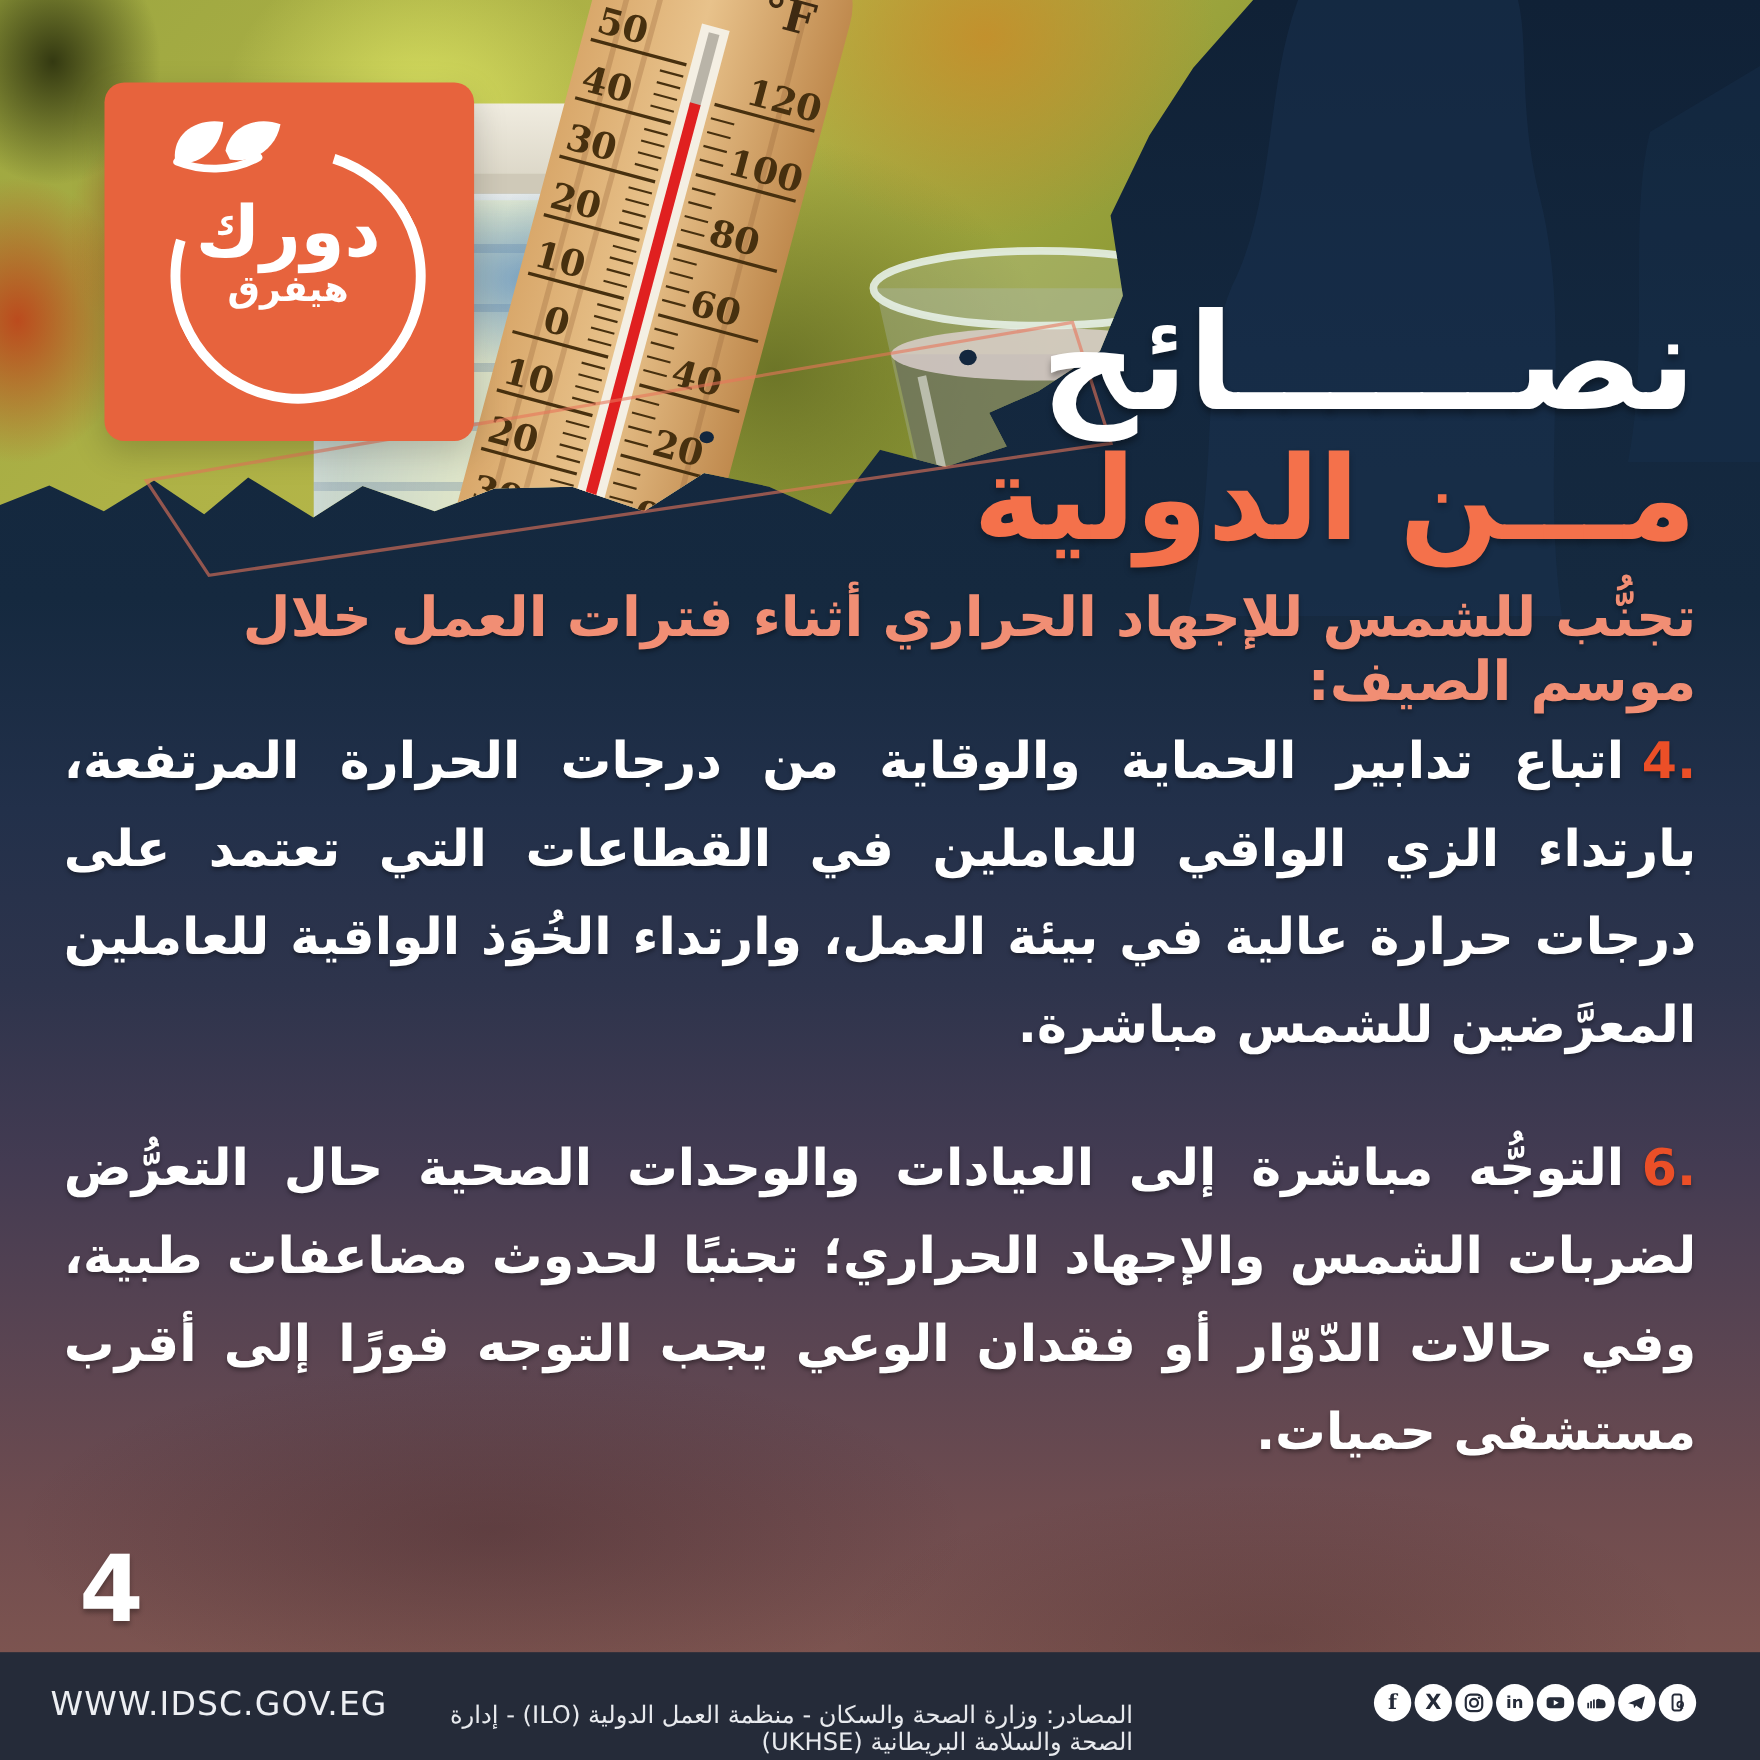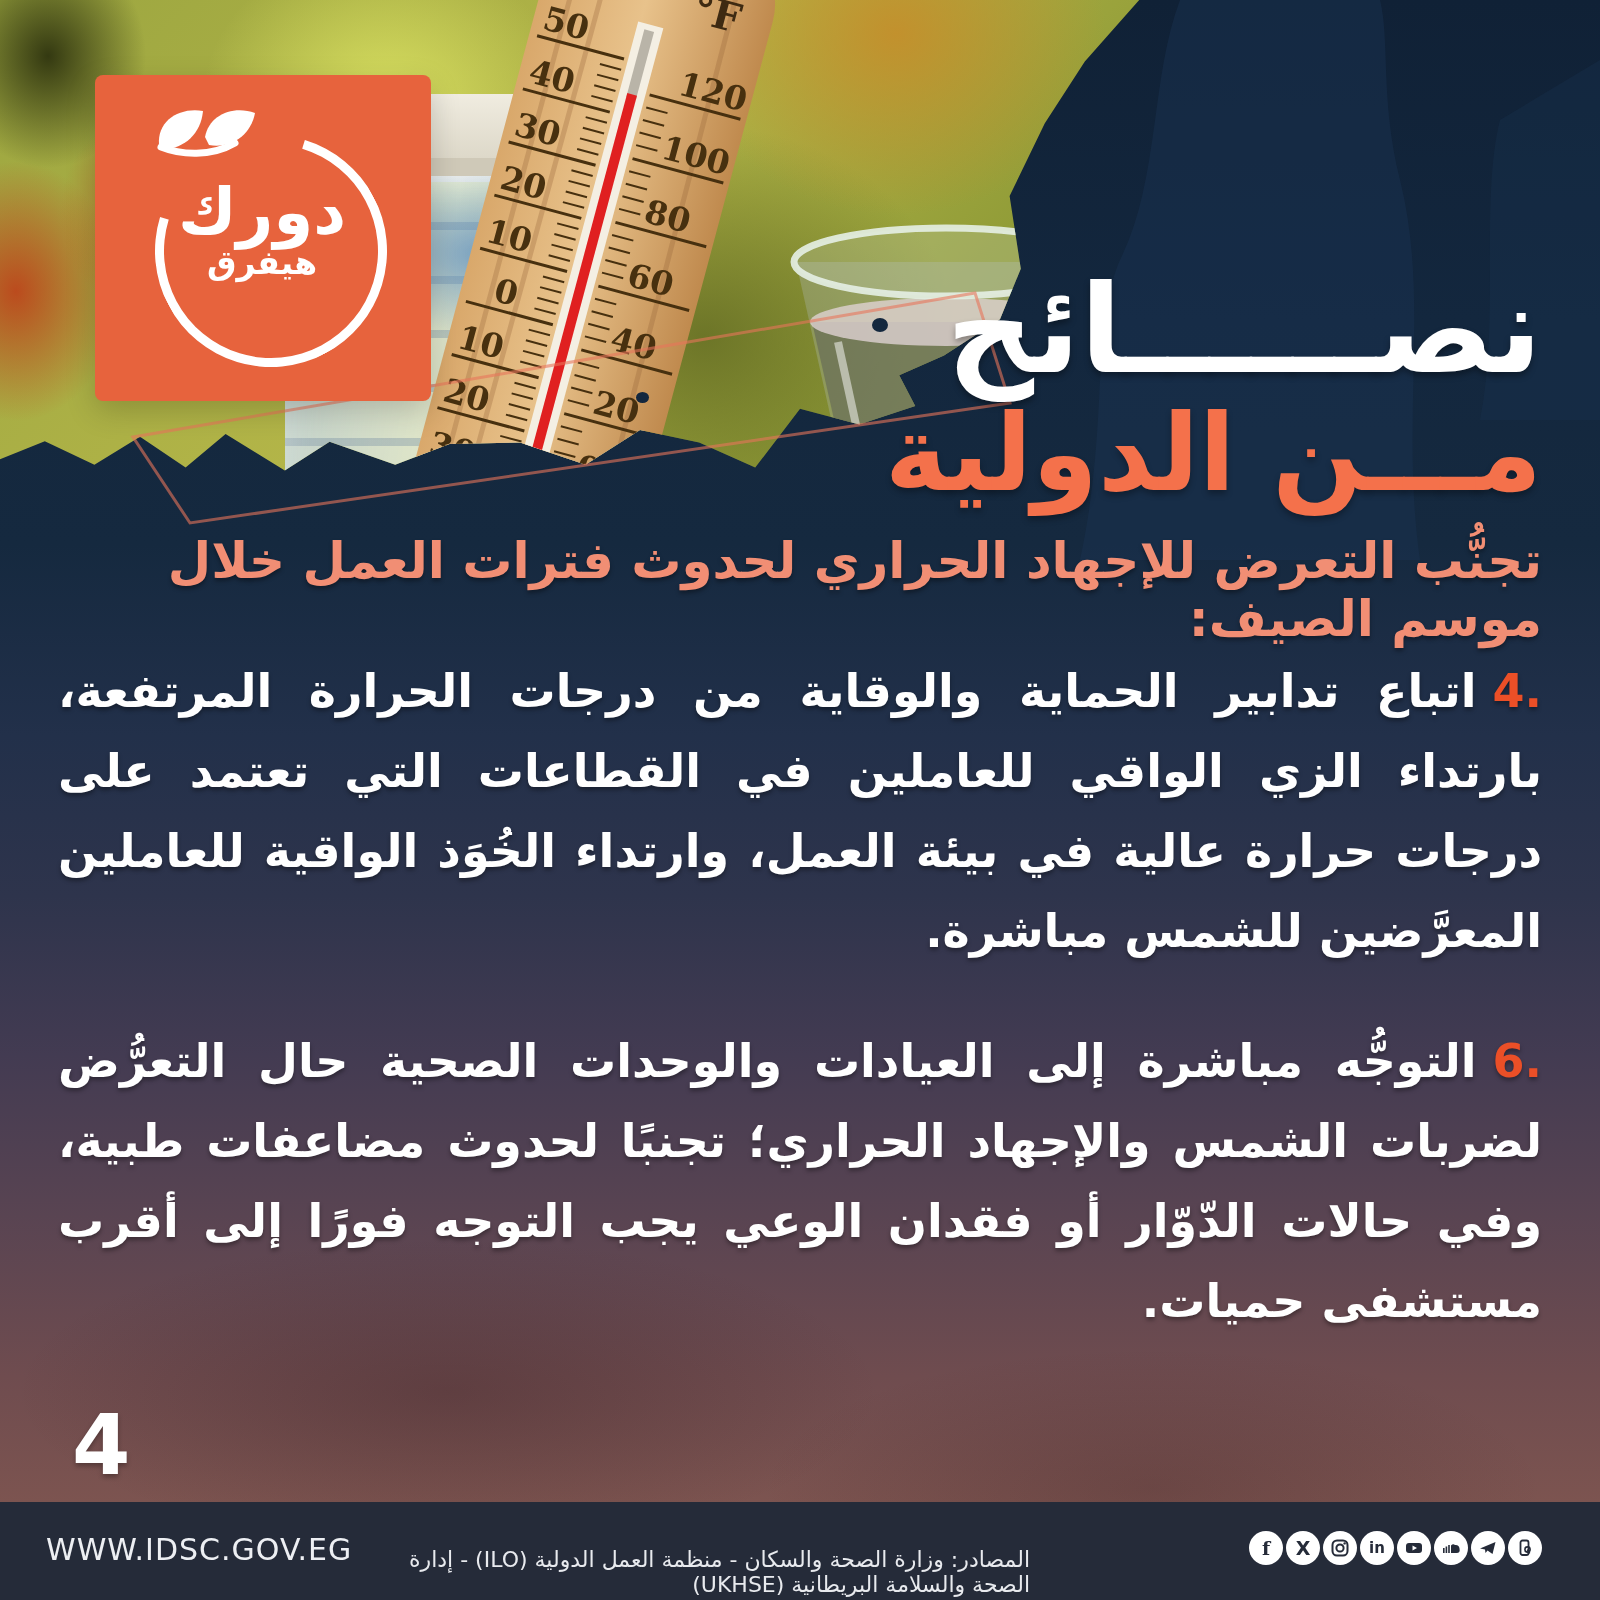--- a/index.html
+++ b/index.html
@@ -48,21 +48,21 @@
       repeating-linear-gradient(180deg, rgba(120,145,170,0) 0 46px, rgba(110,135,160,.35) 46px 54px),
       linear-gradient(100deg, rgba(185,205,220,.88) 0%, rgba(240,248,252,.72) 42%, rgba(150,175,195,.85) 100%);
     box-shadow:inset 0 0 40px rgba(255,255,255,.35);
   }
   
   .cup{position:absolute;left:778px;top:222px;width:336px;height:240px;}
   .thermo{position:absolute;left:548px;top:-58px;width:252px;height:706px;transform:rotate(15deg);transform-origin:50% 0;}
   
   .deco{position:absolute;left:0;top:0;width:1600px;height:1600px;pointer-events:none;}
   
-  .badge{position:absolute;left:95px;top:75px;width:336px;height:326px;background:#E7633D;border-radius:8px;box-shadow:0 10px 30px rgba(0,0,0,.18);}
+  .badge{position:absolute;left:95px;top:75px;width:336px;height:326px;background:#E7633D;border-radius:18px;box-shadow:0 10px 30px rgba(0,0,0,.18);}
   .badge .ring{position:absolute;left:60px;top:60px;width:214px;height:214px;border:9px solid #fff;border-radius:50%;border-top-color:transparent;transform:rotate(-28deg);}
   .badge .leaf{position:absolute;left:56px;top:28px;width:110px;height:86px;}
   .badge .txt{position:absolute;left:60px;top:104px;width:214px;text-align:center;color:#fff;line-height:1.04;}
   .badge .t1{font-size:64px;font-weight:bold;}
   .badge .t2{font-size:33px;font-weight:bold;}
   
   .gov{position:absolute;left:1361px;top:49px;width:164px;height:164px;border-radius:50%;
     background:radial-gradient(circle at 50% 35%, #8A3158 0%, #6E2348 55%, #571C3A 100%);
     border:3px solid #C9CED6;box-shadow:0 4px 14px rgba(0,0,0,.4);}
   .gov svg{position:absolute;left:0;top:0;}
@@ -214,21 +214,21 @@
       <div class="t2">هيفرق</div>
     </div>
   </div>
 
 
   <div class="title">
     <div class="l1">نصــــــائح</div>
     <div class="l2">مـــن الدولية</div>
   </div>
 
-  <div class="subtitle">تجنُّب التعرض للإجهاد الحراري لحدوث فترات العمل خلال موسم الصيف:</div>
+  <div class="subtitle">تجنُّب للشمس للإجهاد الحراري أثناء فترات العمل خلال موسم الصيف:</div>
 
   <div class="tips">
     <p class="tip"><span class="num">4.</span><span>اتباع تدابير الحماية والوقاية من درجات الحرارة المرتفعة، بارتداء الزي الواقي للعاملين في القطاعات التي تعتمد على درجات حرارة عالية في بيئة العمل، وارتداء الخُوَذ الواقية للعاملين المعرَّضين للشمس مباشرة.</span></p>
     <p class="tip"><span class="num">6.</span><span>التوجُّه مباشرة إلى العيادات والوحدات الصحية حال التعرُّض لضربات الشمس والإجهاد الحراري؛ تجنبًا لحدوث مضاعفات طبية، وفي حالات الدّوّار أو فقدان الوعي يجب التوجه فورًا إلى أقرب مستشفى حميات.</span></p>
   </div>
 
   <div class="pagenum">4</div>
 
   <div class="footer">
     <a class="url" href="#">WWW.IDSC.GOV.EG</a>

